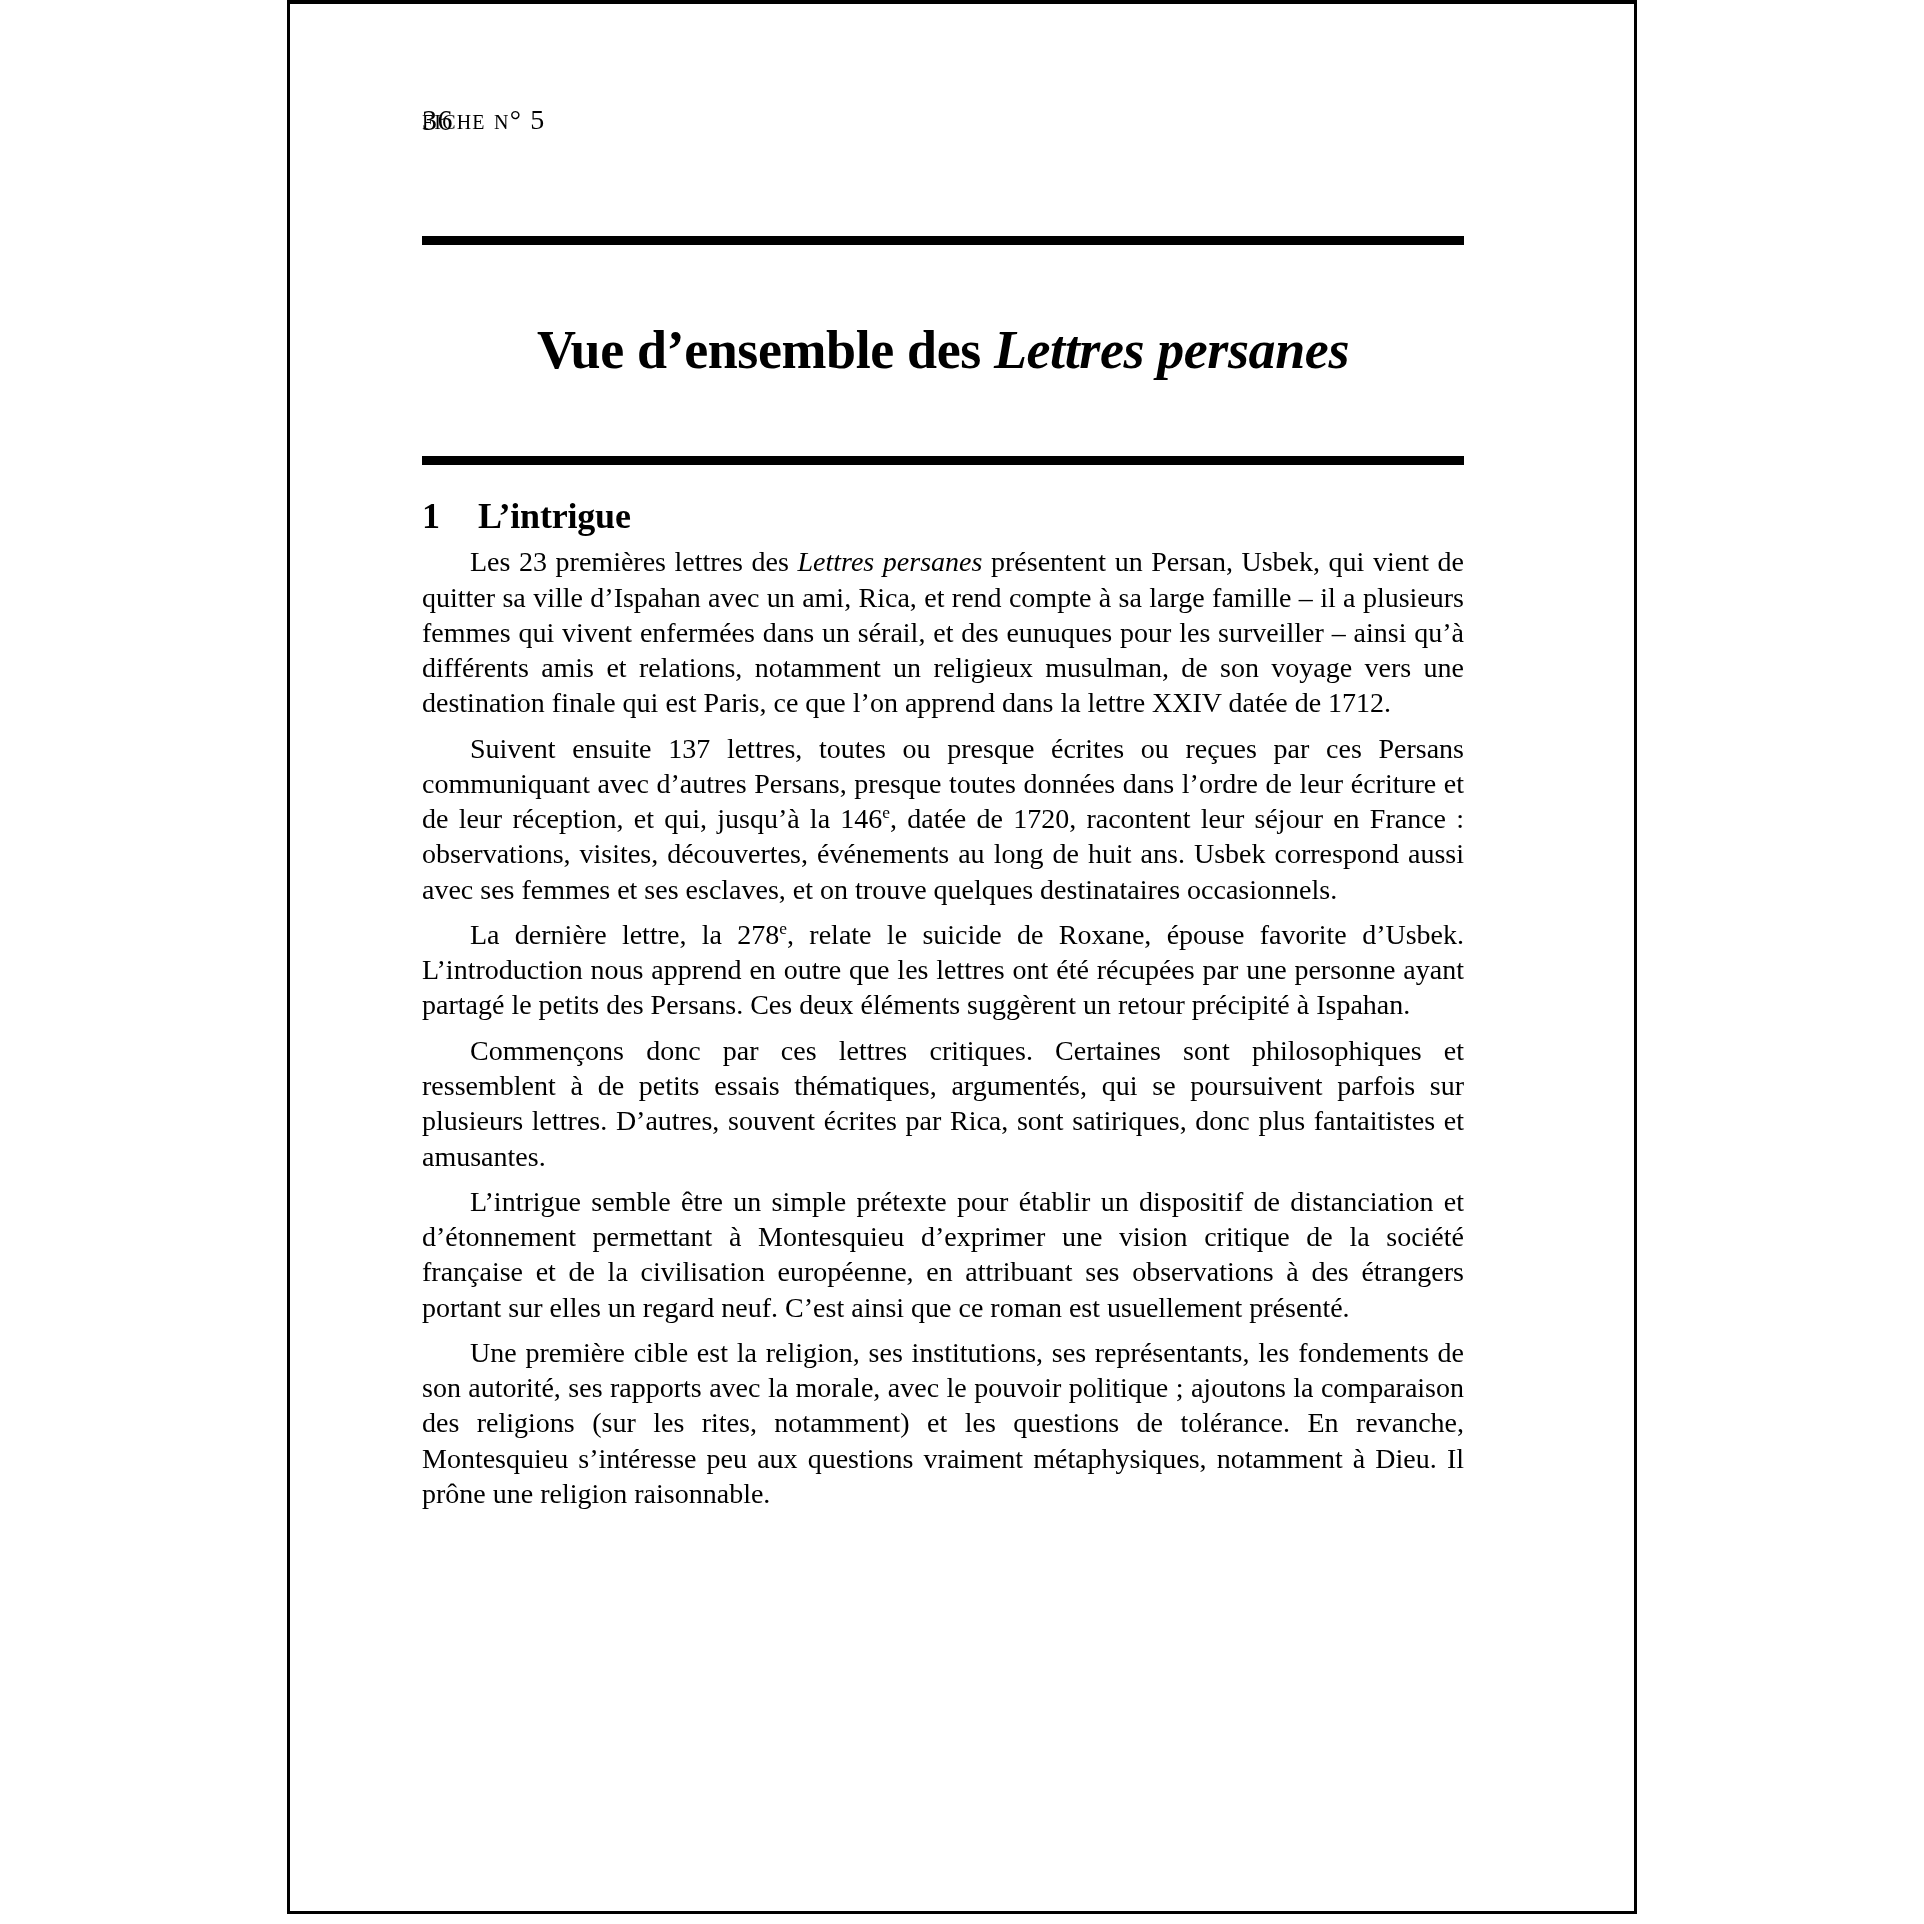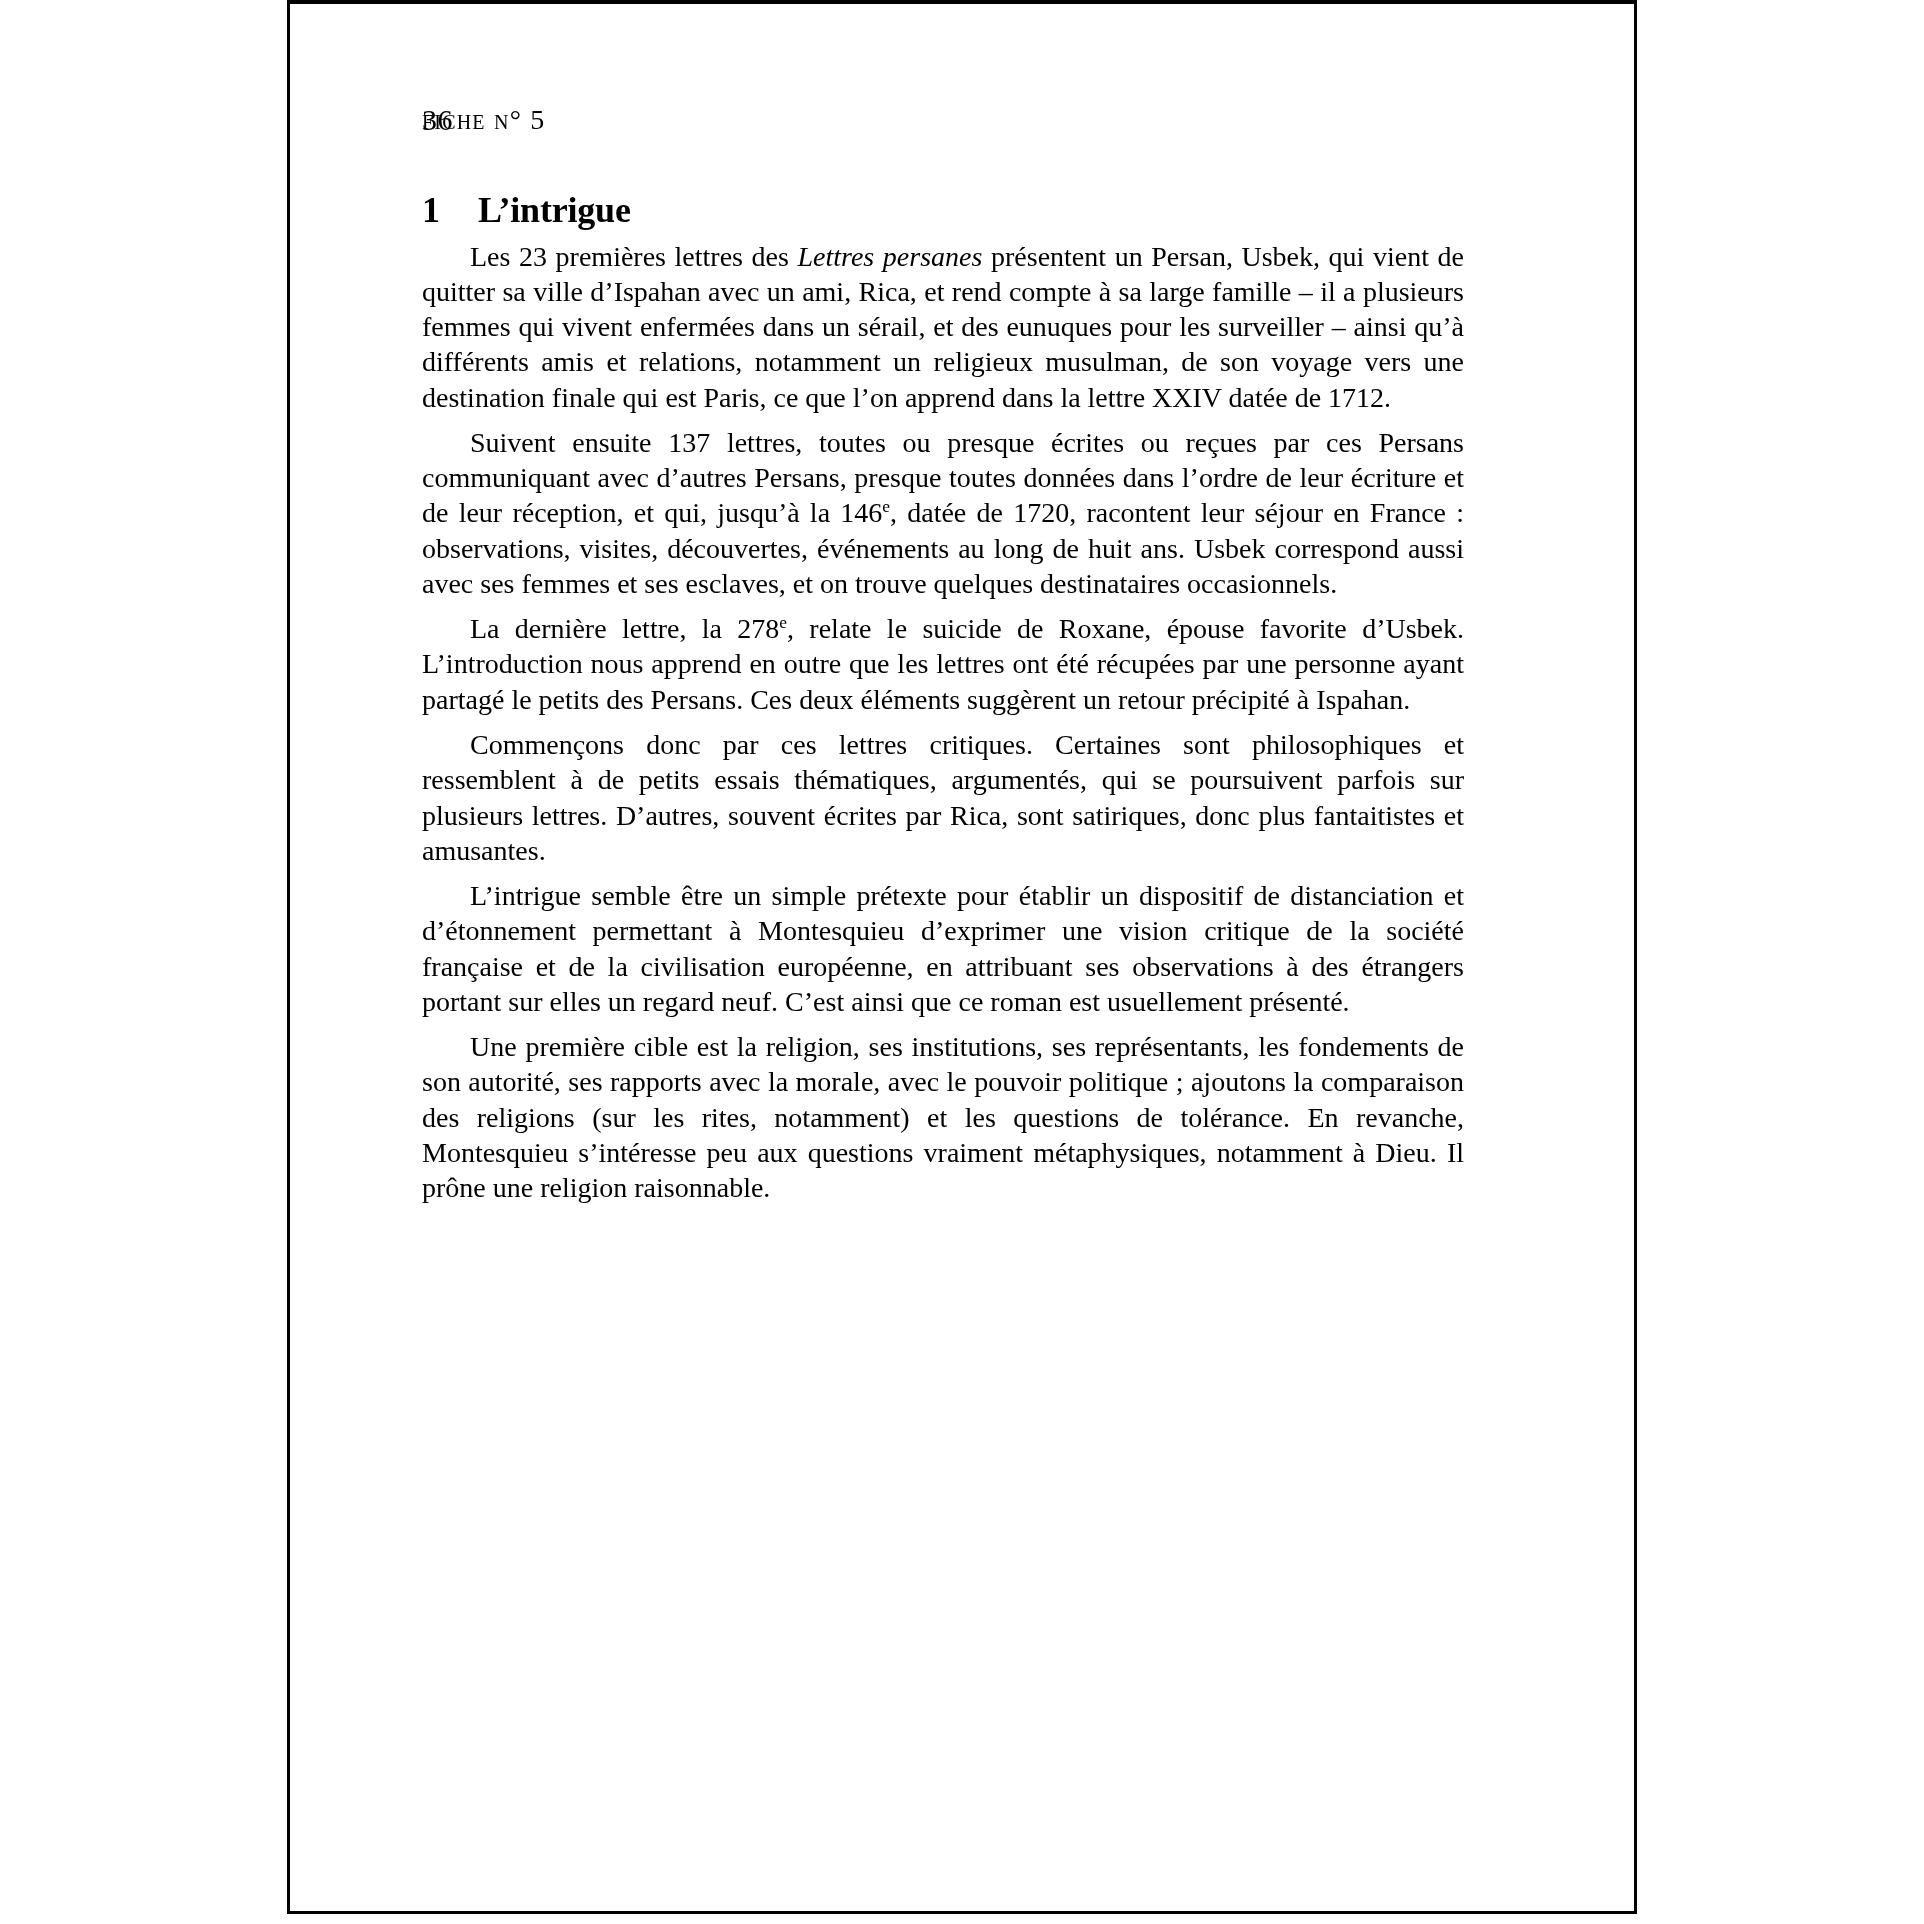--- a/index.html
+++ b/index.html
@@ -132,20 +132,27 @@
   <div class="page-frame-top"></div>
   <div class="page-frame"></div>
 
   <div class="content">
 
     <div class="running-head">
       <span class="folio">36</span>
       <span class="head-title">Fiche n° 5</span>
     </div>
 
+    <div class="title-block">
+      <div class="rule-thick"></div>
+      <h1 class="doc-title">
+        <span>Vue d’ensemble des </span><span class="ital">Lettres persanes</span>
+      </h1>
+      <div class="rule-thick"></div>
+    </div>
 
     <h2 class="section-heading">
       <span class="num">1</span><span>L’intrigue</span>
     </h2>
 
     <div class="body-text" id="body-text">
         <p><span>Les 23 premières lettres des </span><span class="ital">Lettres persanes</span><span> présentent un Persan, Usbek, qui vient de quitter sa ville d’Ispahan avec un ami, Rica, et rend compte à sa large famille – il a plusieurs femmes qui vivent enfermées dans un sérail, et des eunuques pour les surveiller – ainsi qu’à différents amis et relations, notamment un religieux musulman, de son voyage vers une destination finale qui est Paris, ce que l’on apprend dans la lettre XXIV datée de 1712.</span></p>
         <p><span>Suivent ensuite 137 lettres, toutes ou presque écrites ou reçues par ces Persans communiquant avec d’autres Persans, presque toutes données dans l’ordre de leur écriture et de leur réception, et qui, jusqu’à la 146</span><sup>e</sup><span>, datée de 1720, racontent leur séjour en France : observations, visites, découvertes, événements au long de huit ans. Usbek correspond aussi avec ses femmes et ses esclaves, et on trouve quelques destinataires occasionnels.</span></p>
         <p><span>La dernière lettre, la 278</span><sup>e</sup><span>, relate le suicide de Roxane, épouse favorite d’Usbek. L’introduction nous apprend en outre que les lettres ont été récupées par une personne ayant partagé le petits des Persans. Ces deux éléments suggèrent un retour précipité à Ispahan.</span></p>
         <p><span>Commençons donc par ces lettres critiques. Certaines sont philosophiques et ressemblent à de petits essais thématiques, argumentés, qui se poursuivent parfois sur plusieurs lettres. D’autres, souvent écrites par Rica, sont satiriques, donc plus fantaitistes et amusantes.</span></p>

